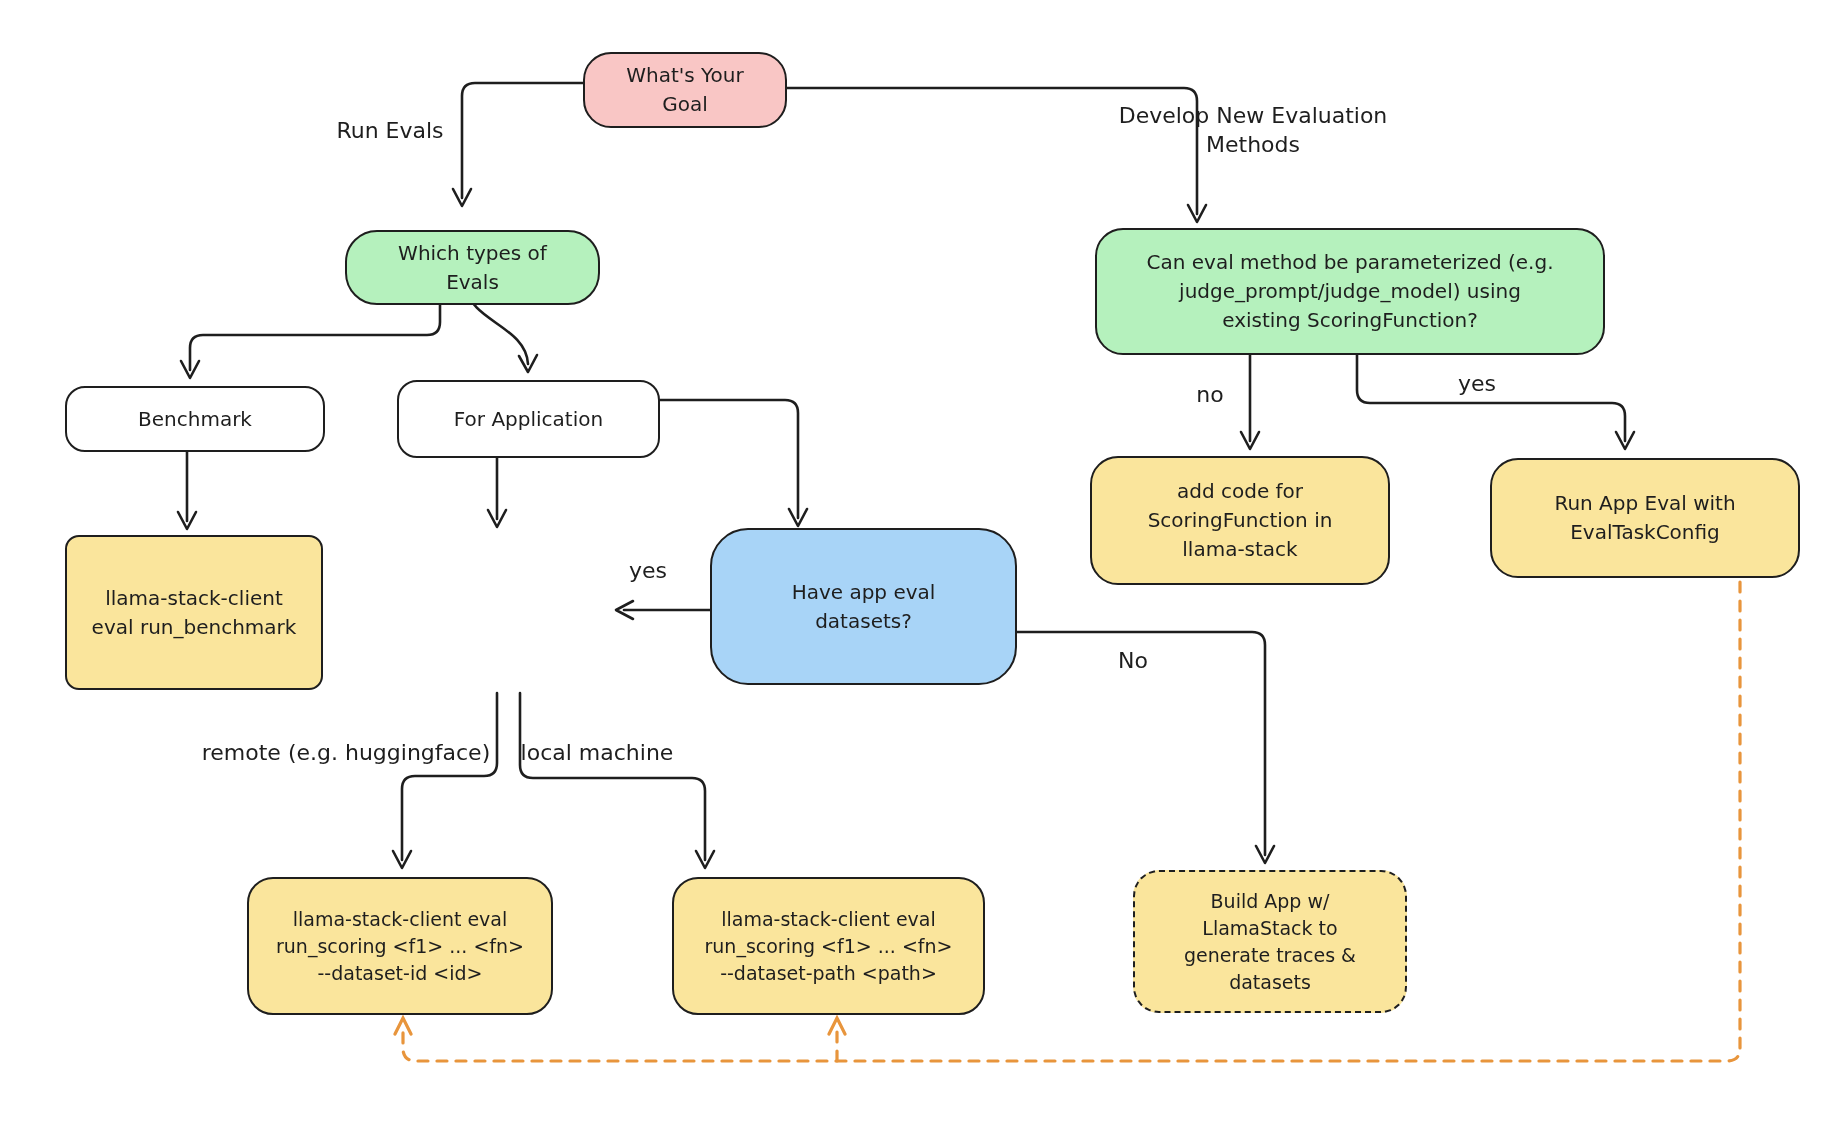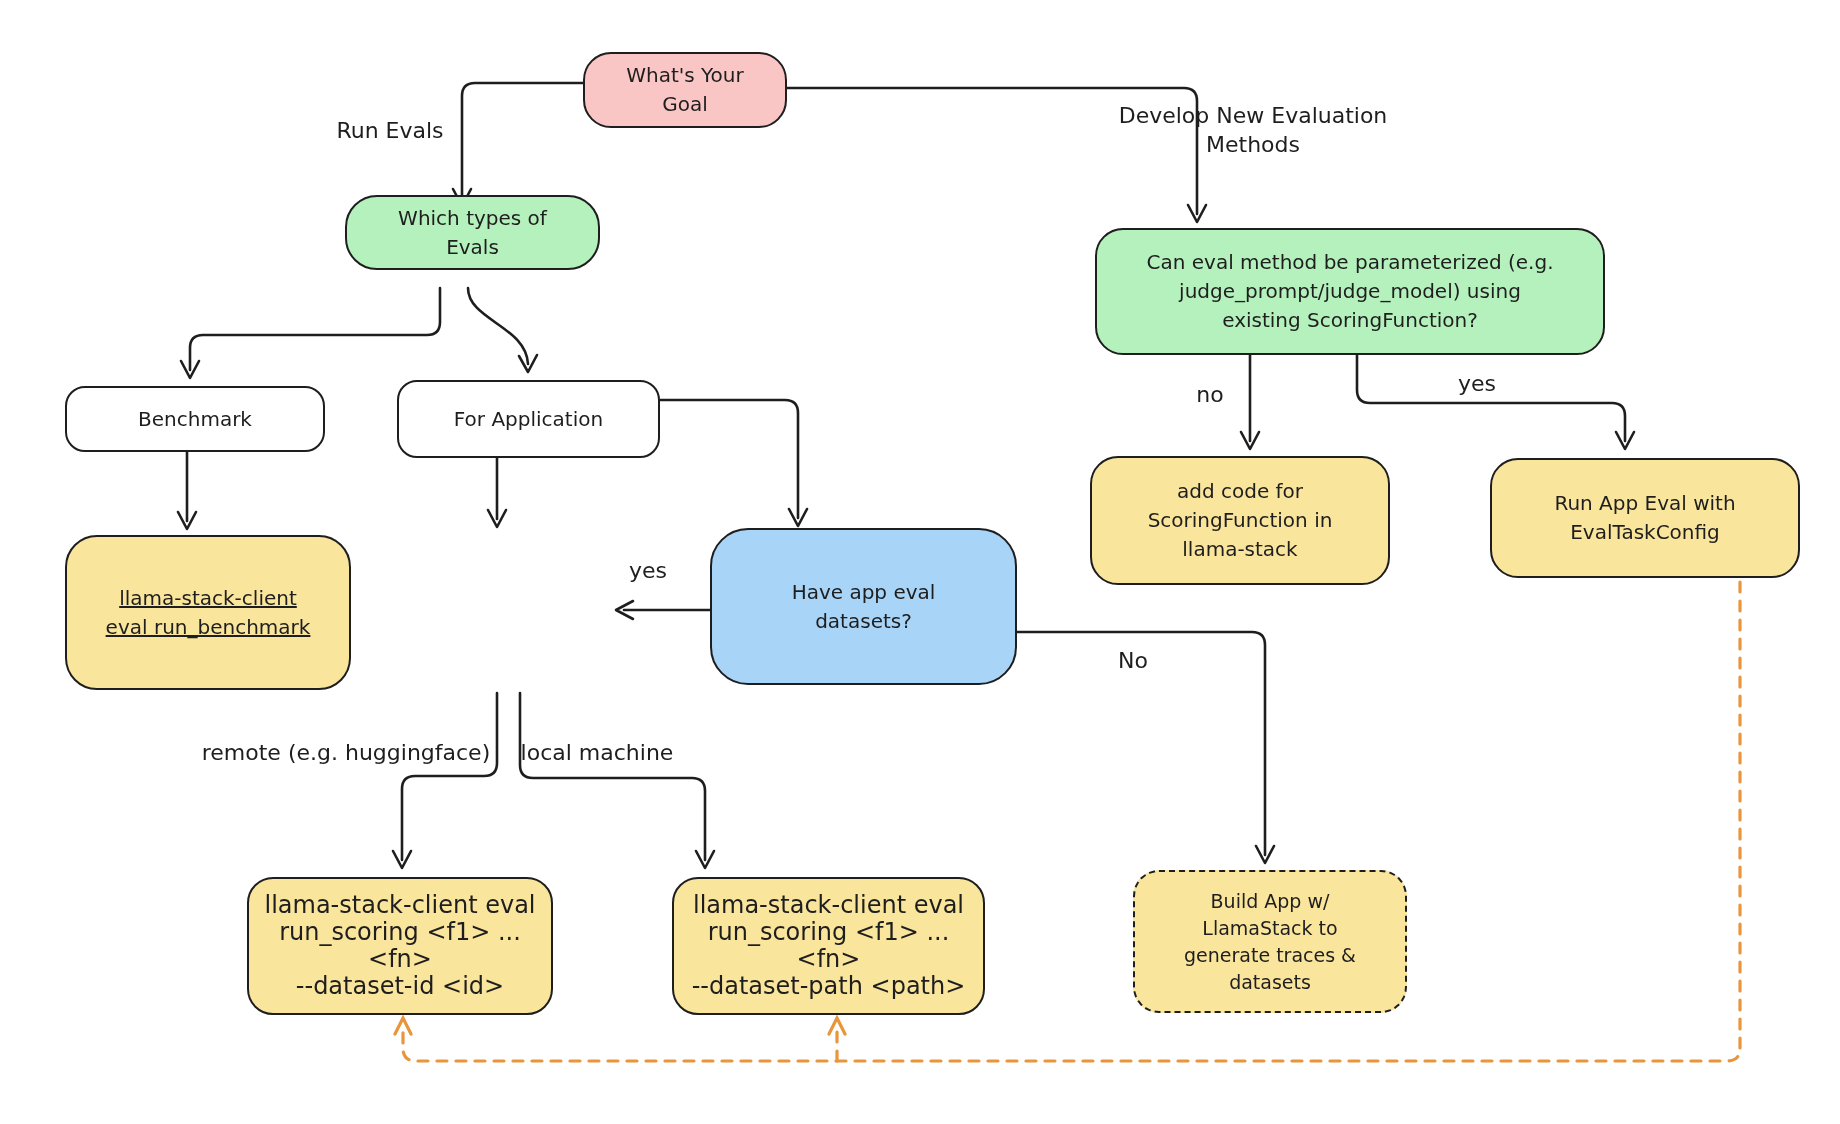--- a/index.html
+++ b/index.html
@@ -18,21 +18,21 @@
     white-space:pre-line;font-size:20px;line-height:29px;padding:6px 2px;
   }
   .pink{background:var(--pink);}  .green{background:var(--green);}
   .blue{background:var(--blue);}  .yellow{background:var(--yellow);}
   .white{background:#ffffff;}
   .dashed{border-style:dashed;}
   .lbl{
     position:absolute;text-align:center;white-space:pre-line;
     font-size:22px;line-height:29px;
   }
-  .cmd{font-size:24px;line-height:27px;}
+  .cmd{font-size:19px;line-height:27px;}
   svg#edges{position:absolute;left:0;top:0;}
   .edge{stroke:var(--stroke);stroke-width:2.6;fill:none;stroke-linecap:round;stroke-linejoin:round;}
   .edge-orange{stroke:var(--orange);stroke-width:3.2;fill:none;stroke-linecap:round;}
   .dash-o{stroke-dasharray:10 9;}
 </style>
 </head>
 <body>
 
 <div id="canvas">
 
@@ -107,32 +107,32 @@
       <path class="edge-orange dash-o" d="M 1740 582 V 1048 Q 1740 1061 1727 1061 H 416 Q 403 1061 403 1048 V 1026"></path>
       <path class="edge-orange dash-o" d="M 837 1061 V 1026"></path>
       <path class="edge-orange" d="M 395 1034 L 403 1018 L 411 1034"></path>
       <path class="edge-orange" d="M 829 1034 L 837 1018 L 845 1034"></path>
     </g>
   </svg>
 
   <div class="node pink" style="left:583px;top:52px;width:204px;height:76px;border-radius:28px;">What's Your
 Goal</div>
 
-  <div class="node green" style="left:345px;top:195px;width:255px;height:75px;border-radius:32px;">Which types of
+  <div class="node green" style="left:345px;top:230px;width:255px;height:75px;border-radius:32px;">Which types of
 Evals</div>
 
   <div class="node green" style="left:1095px;top:228px;width:510px;height:127px;border-radius:28px;">Can eval method be parameterized (e.g.
 judge_prompt/judge_model) using
 existing ScoringFunction?</div>
 
   <div class="node white" style="left:65px;top:386px;width:260px;height:66px;border-radius:20px;">Benchmark</div>
 
   <div class="node white" style="left:397px;top:380px;width:263px;height:78px;border-radius:20px;">For Application</div>
 
-  <div class="node yellow" style="left:65px;top:535px;width:286px;height:155px;border-radius:32px;text-decoration:underline;">llama-stack-client
+  <div class="node yellow" style="left:65px;top:535px;width:258px;height:155px;border-radius:14px;">llama-stack-client
 eval run_benchmark</div>
 
 
   <div class="node blue" style="left:710px;top:528px;width:307px;height:157px;border-radius:38px;">Have app eval
 datasets?</div>
 
   <div class="node yellow" style="left:1090px;top:456px;width:300px;height:129px;border-radius:28px;">add code for
 ScoringFunction in
 llama-stack</div>
 

